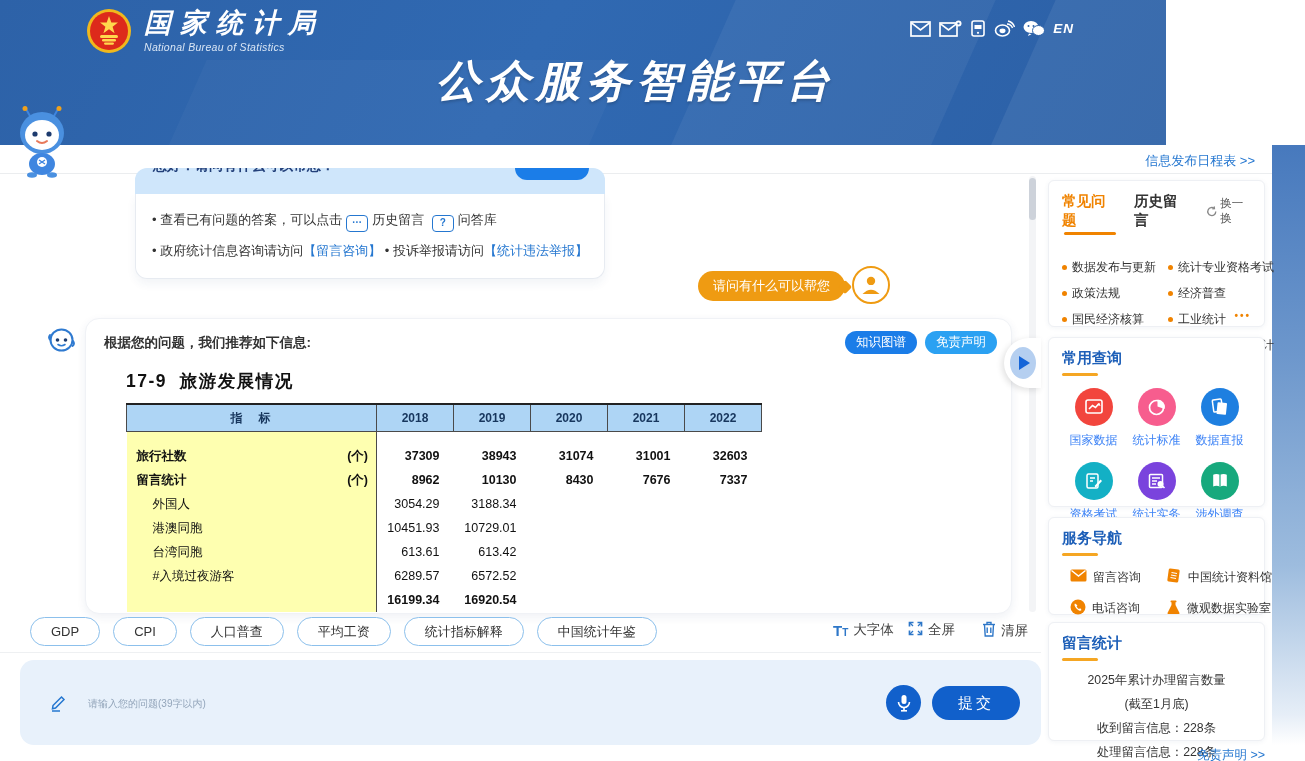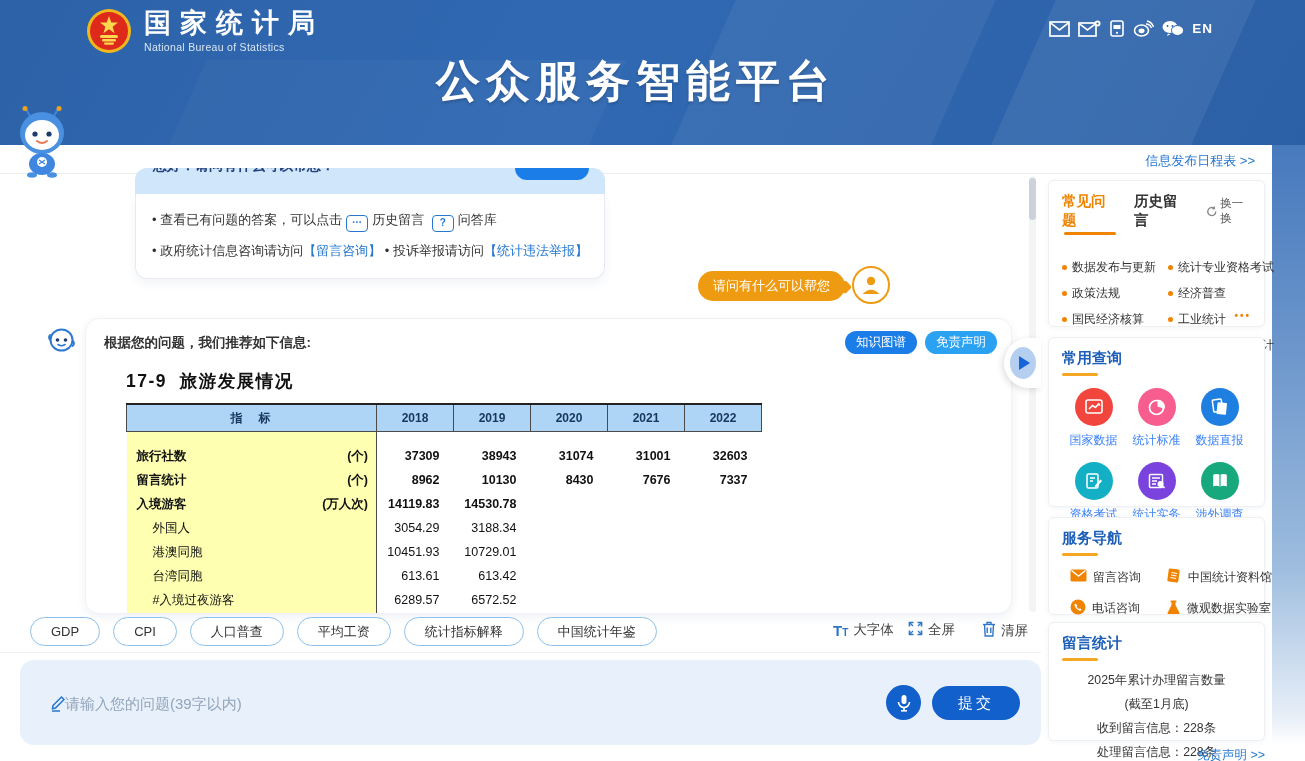--- a/index.html
+++ b/index.html
@@ -1,21 +1,21 @@
 <!DOCTYPE html>
 <html><head>
 <meta charset="utf-8">
 <style>
   html,body{margin:0;padding:0;background:#fff;}
   body{width:1305px;height:761px;overflow:hidden;font-family:"Liberation Sans","DejaVu Sans",sans-serif;}
   .page{position:relative;width:1305px;height:761px;background:#fff;overflow:hidden;}
 
   
-  .header{position:absolute;top:0;left:0;width:1305px;height:145px;
-    background:linear-gradient(120deg,#2d62a8 0%,#3069b2 45%,#2c60a6 100%);overflow:hidden;}
+  .header{position:absolute;top:0;left:0;width:1166px;height:145px;
+    background:linear-gradient(120deg,#2d62a8 0%,#3069b2 45%,#2c60a6 100%);overflow:hidden;font-style:italic;}
   .streak{position:absolute;background:rgba(255,255,255,.055);transform:skewX(-24deg);}
   .s1{left:700px;top:-20px;width:260px;height:200px;}
   .s2{left:1020px;top:-20px;width:200px;height:200px;background:rgba(255,255,255,.07);}
   .s3{left:180px;top:60px;width:420px;height:120px;background:rgba(255,255,255,.03);}
   .logo-wrap{position:absolute;left:86px;top:8px;display:flex;align-items:flex-start;gap:12px;}
   .agency{display:flex;flex-direction:column;}
   .agency-name{color:#fff;font-size:27px;font-weight:bold;letter-spacing:9px;line-height:30px;}
   .agency-en{color:#d9e6f5;font-size:10.5px;margin-top:3px;letter-spacing:.3px;}
   .hdr-icons{position:absolute;right:92px;top:20px;display:flex;align-items:center;gap:8px;}
   .hdr-icons svg{display:block;}
@@ -97,22 +97,22 @@
   .tool-font{left:833px;}
   .tool-full{left:908px;}
   .tool-clear{left:982px;}
   .tt{color:#2e77c8;font-weight:bold;font-size:15px;line-height:1;}
   .tt small{font-size:10px;font-weight:bold;}
   .bottom-divider{position:absolute;left:0;top:652px;width:1041px;height:1px;background:#eef0f2;}
 
   
   .input-bar{position:absolute;left:20px;top:660px;width:1021px;height:85px;background:#e8f1fb;border-radius:14px;z-index:3;}
   .pen-ic{position:absolute;left:30px;top:34px;}
-  .q-input{position:absolute;left:43px;top:27px;width:760px;height:30px;background:transparent;border:none;outline:none;
-    font-size:15px;color:#4c1d95;font-family:inherit;}
+  .q-input{position:absolute;left:66px;top:27px;width:760px;height:30px;background:transparent;border:none;outline:none;
+    font-size:10px;color:#4c1d95;font-family:inherit;}
   .q-input::placeholder{color:#93a5ba;}
   .mic-btn{position:absolute;left:866px;top:25px;width:35px;height:35px;border-radius:50%;background:#1160cb;border:none;
     display:flex;align-items:center;justify-content:center;cursor:pointer;}
   .submit-btn{position:absolute;left:912px;top:26px;width:88px;height:34px;border-radius:17px;background:#1160cb;border:none;
     color:#fff;font-size:15px;letter-spacing:3px;cursor:pointer;font-family:inherit;}
 
   
   .card{position:absolute;left:1048px;width:217px;background:#fff;border:1px solid #eef0f4;border-radius:6px;
     box-shadow:0 1px 5px rgba(30,60,120,.06);box-sizing:border-box;padding:11px 13px;z-index:3;}
   .card-faq{top:180px;height:147px;}
@@ -332,33 +332,20 @@
                 <span class="unit">(个)</span>
               </div>
             </td>
             <td class="num">8962</td>
             <td class="num">10130</td>
             <td class="num">8430</td>
             <td class="num">7676</td>
             <td class="num">7337</td>
           </tr>
 
-          <tr class="bold-row">
-            <td class="lbl">
-              <div class="lblwrap">
-                <span>入境游客</span>
-                <span class="unit">(万人次)</span>
-              </div>
-            </td>
-            <td class="num">14119.83</td>
-            <td class="num">14530.78</td>
-            <td class="num"></td>
-            <td class="num"></td>
-            <td class="num"></td>
-          </tr>
 
           <tr>
             <td class="lbl">
               <div class="lblwrap">
                 <span>外国人</span>
                 <span class="unit"></span>
               </div>
             </td>
             <td class="num">3054.29</td>
             <td class="num">3188.34</td>

